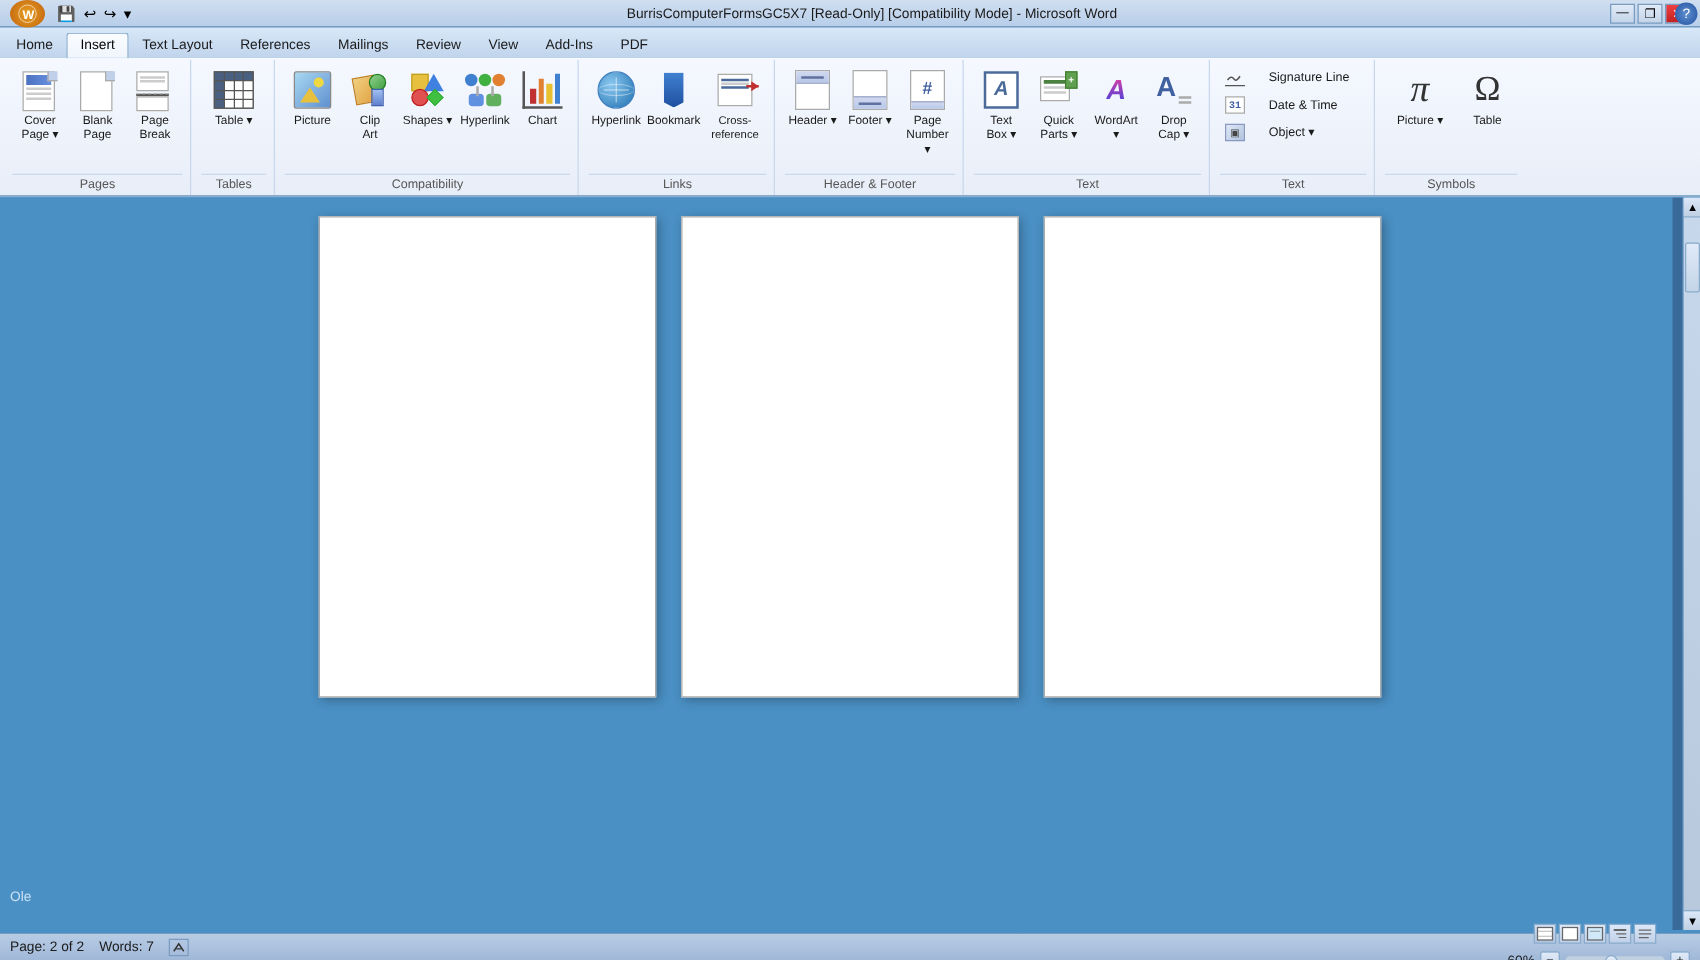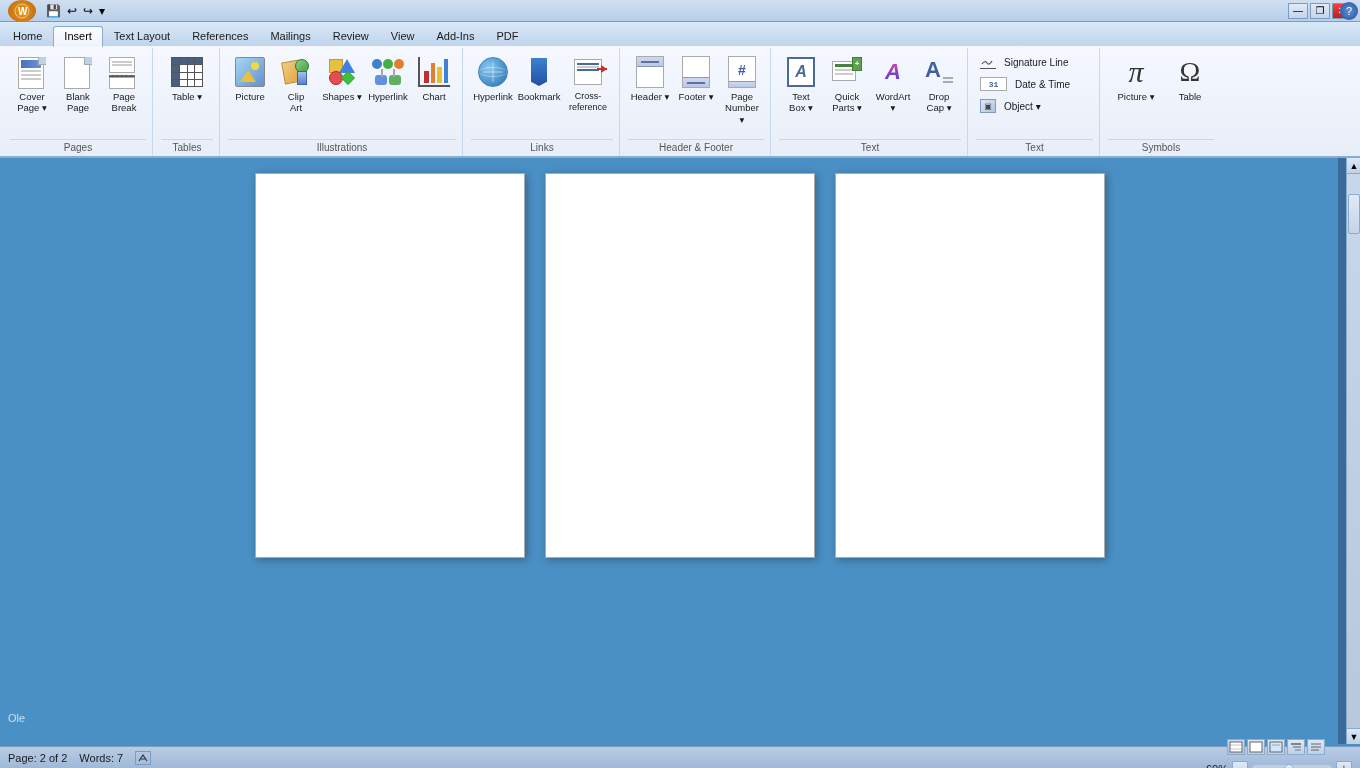--- a/index.html
+++ b/index.html
@@ -100,21 +100,21 @@
       font-size: 9.5px;
       text-align: center;
       line-height: 1.2;
       color: #1a1a1a;
       gap: 1px;
     }
     .rb-large .icon { font-size: 28px; line-height: 1; height: 36px; display: flex; align-items: center; justify-content: center; }
     .rb-small {
       display: flex;
       align-items: center;
-      gap: 8px;
+      gap: 19px;
       padding: 2px 4px;
       cursor: pointer;
       border-radius: 2px;
       font-size: 10px;
       color: #1a1a1a;
       white-space: nowrap;
       height: 20px;
     }
     .rb-col { display: flex; flex-direction: column; gap: 1px; justify-content: center; }
 
@@ -185,20 +185,21 @@
         <text x="4" y="12" font-size="10" fill="white" font-weight="bold">W</text>
       </svg>
     </div>
     <div class="quick-access">
       <span class="qa-btn">💾</span>
       <span class="qa-btn">↩</span>
       <span class="qa-btn">↪</span>
       <span class="qa-btn">▾</span>
     </div>
   </div>
+  <div class="title-bar-center">BurrisComputerFormsGC5X7 [Read-Only] [Compatibility Mode] - Microsoft Word</div>
   <div class="title-bar-right">
     <div class="title-btn">—</div>
     <div class="title-btn">❐</div>
     <div class="title-btn" style="background: linear-gradient(to bottom, #f04040, #c02020); color: white;">✕</div>
   </div>
 </div>
 
 <div class="ribbon-tabs">
   <div class="ribbon-tab">Home</div>
   <div class="ribbon-tab active">Insert</div>
@@ -346,21 +347,21 @@
               <div style="width:6px;height:12px;background:#c03030;"></div>
               <div style="width:6px;height:20px;background:#e08030;"></div>
               <div style="width:6px;height:16px;background:#e8c030;"></div>
               <div style="width:6px;height:24px;background:#4080d0;"></div>
             </div>
           </div>
         </div>
         <span>Chart</span>
       </div>
     </div>
-    <div class="ribbon-group-label">Illustrations</div>
+    <div class="ribbon-group-label">Compatibility</div>
   </div>
 
   <div class="ribbon-group">
     <div class="ribbon-group-items">
 
       <div class="rb-large">
         <div class="icon">
           <div style="width:32px;height:32px;display:flex;align-items:center;justify-content:center;">
             <div style="width:30px;height:30px;background:radial-gradient(circle at 35% 35%,#8ac8f0,#2070b0);border-radius:50%;border:1px solid #4080c0;position:relative;">
               <div style="position:absolute;top:50%;left:50%;transform:translate(-50%,-50%);width:20px;height:1px;background:rgba(255,255,255,0.5);"></div>
@@ -497,21 +498,21 @@
         <div class="rb-small">
           <div style="width:16px;height:14px;border-bottom:1px solid #555;display:flex;align-items:center;">
             <svg width="14" height="12" viewBox="0 0 14 12">
                 <path d="M2 8 Q5 4 7 7 Q9 10 12 5" stroke="#555" fill="none" stroke-width="1.2"></path>
               </svg>
           </div>
           <span>Signature Line</span>
         </div>
 
         <div class="rb-small">
-          <div style="width:27px;height:14px;background:white;border:1px solid #aaa;display:flex;align-items:center;justify-content:center;font-family:Liberation Mono, monospace;">
+          <div style="width:16px;height:14px;background:white;border:1px solid #aaa;display:flex;align-items:center;justify-content:center;font-family:Liberation Mono, monospace;">
             <span style="font-size:8px;color:#4060a0;font-weight:bold;">31</span>
           </div>
           <span>Date &amp; Time</span>
         </div>
 
         <div class="rb-small">
           <div style="width:16px;height:14px;background:linear-gradient(135deg,#e0e8f8,#b0c4dc);border:1px solid #8898c0;display:flex;align-items:center;justify-content:center;">
             <span style="font-size:8px;color:#444;">▣</span>
           </div>
           <span>Object ▾</span>

